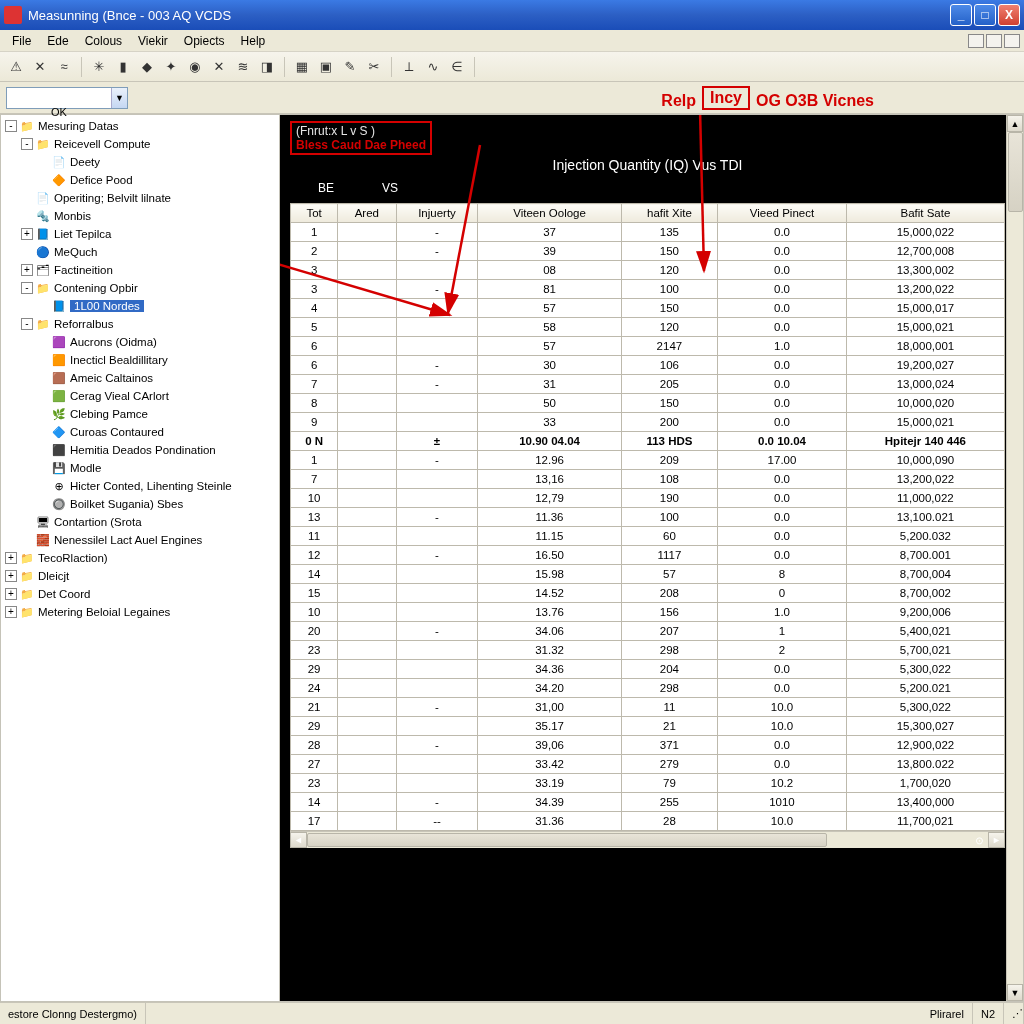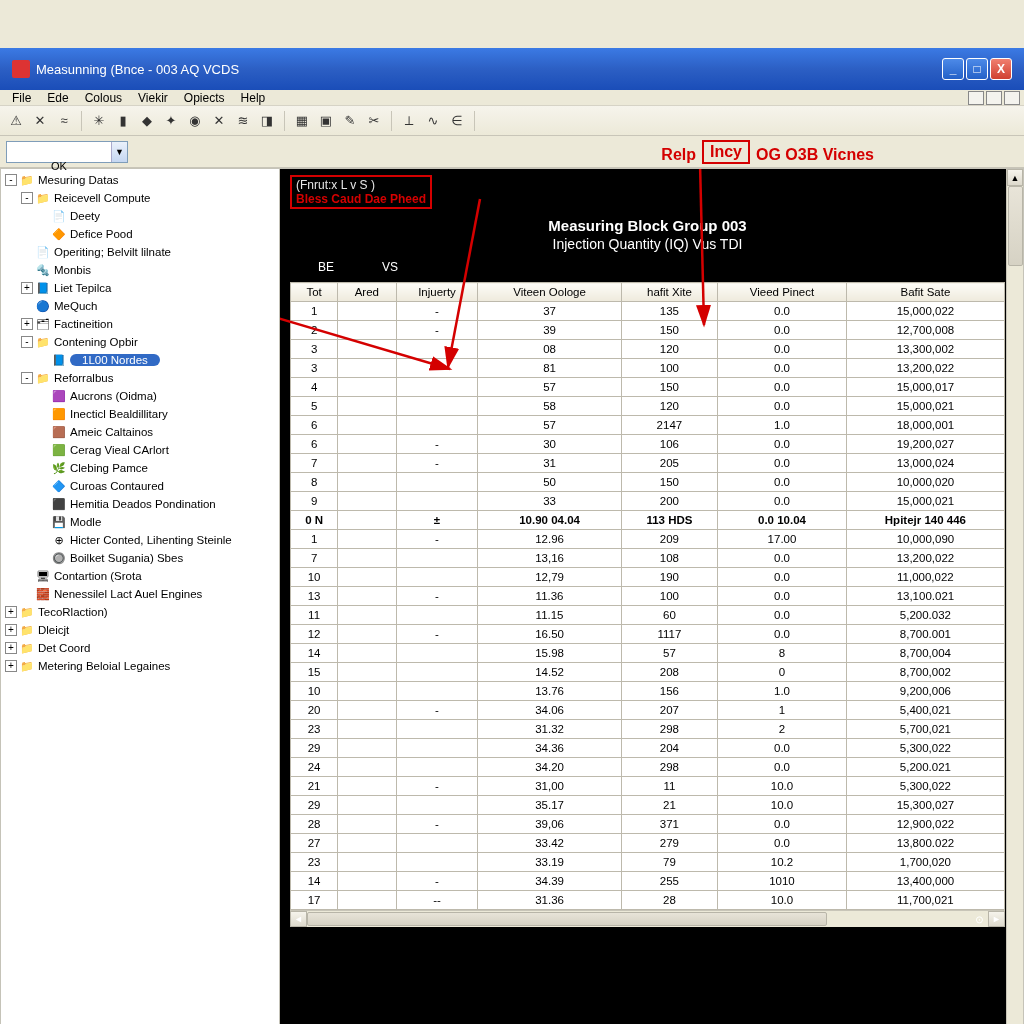--- a/index.html
+++ b/index.html
@@ -1,29 +1,29 @@
 <!DOCTYPE html>
 <html><head>
 <meta charset="utf-8">
 <style>
 * { margin: 0; padding: 0; box-sizing: border-box; font-family: "Tahoma", sans-serif; }
 body { width: 1024px; height: 1024px; overflow: hidden; background: #ece9d8; position: relative; }
 
 
-.titlebar { height: 42px; background: linear-gradient(to bottom, #3b7ae4 0%, #2c5fc4 50%, #1a4db8 100%); display: flex; align-items: center; padding: 0 12px; color: #fff; font-size: 13px; margin-top: 48px; }
+.titlebar { height: 30px; background: linear-gradient(to bottom, #3b7ae4 0%, #2c5fc4 50%, #1a4db8 100%); display: flex; align-items: center; padding: 0 4px; color: #fff; font-size: 13px; }
 .titlebar .app-icon { width: 18px; height: 18px; background: #d33; margin-right: 6px; border-radius: 2px; }
 .titlebar .title { flex: 1; white-space: nowrap; }
 .win-btns { display: flex; gap: 2px; }
 .win-btn { width: 22px; height: 22px; border: 1px solid #fff; border-radius: 3px; display: flex; align-items: center; justify-content: center; font-size: 12px; font-weight: bold; color: #fff; }
 .win-min { background: linear-gradient(#4d8ae8,#2461c8); }
 .win-max { background: linear-gradient(#4d8ae8,#2461c8); }
 .win-close { background: linear-gradient(#f08070,#d04030); }
 
 
-.menubar { height: 16px; background: #ece9d8; border-bottom: 1px solid #d6d3c6; display: flex; align-items: center; padding: 0 4px; font-size: 12px; }
+.menubar { height: 22px; background: #ece9d8; border-bottom: 1px solid #d6d3c6; display: flex; align-items: center; padding: 0 4px; font-size: 12px; }
 .menubar span { padding: 2px 8px; cursor: default; }
 .menubar .extra { margin-left: auto; display: flex; gap: 2px; }
 .menubar .extra .mb { width: 16px; height: 14px; border: 1px solid #888; background: #f4f3ee; }
 
 
 .toolbar { height: 30px; background: linear-gradient(#f6f4ec,#ece9d8); border-bottom: 1px solid #c8c5b8; display: flex; align-items: center; padding: 0 6px; gap: 4px; }
 .tb-icn { width: 20px; height: 20px; display: flex; align-items: center; justify-content: center; font-size: 13px; cursor: pointer; color: #333; }
 .tb-sep { width: 1px; height: 20px; background: #c8c5b8; margin: 0 3px; }
 
 
@@ -34,21 +34,21 @@
 .annot-right { position: absolute; right: 150px; top: 4px; font-size: 16px; font-weight: bold; color: #d40000; display: flex; align-items: flex-end; gap: 6px; }
 .annot-box { border: 2px solid #d40000; padding: 1px 6px; }
 
 
 .body-split { display: flex; height: calc(100% - 30px - 22px - 30px - 32px - 22px); }
 .tree-pane { width: 280px; background: #fff; border: 1px solid #c5c3b8; overflow: hidden; font-size: 11.5px; }
 .tree { padding: 2px 0 2px 4px; }
 .tn { display: flex; align-items: center; height: 18px; white-space: nowrap; }
 .tn .tw { width: 12px; height: 12px; border: 1px solid #888; display: flex; align-items: center; justify-content: center; font-size: 10px; line-height: 1; margin-right: 2px; background: #fff; }
 .tn .ic { width: 16px; height: 14px; margin-right: 3px; display: inline-flex; align-items: center; justify-content: center; font-size: 11px; }
-.tn.sel .lbl { background: #316ac5; color: #fff; padding: 0 12px; border-radius: 6px; }
+.tn.sel .lbl { background: #316ac5; color: #fff; padding: 0 4px; }
 .ind1 { padding-left: 16px; }
 .ind2 { padding-left: 32px; }
 
 
 .content { flex: 1; background: #000; position: relative; overflow: hidden; border: 1px solid #c5c3b8; border-left: none; }
 .content-inner { padding: 6px 18px 0 10px; color: #fff; position: relative; height: 100%; }
 .hdr-tab { display: inline-block; border: 2px solid #d40000; font-size: 12px; padding: 1px 4px; margin-bottom: 2px; }
 .hdr-tab .w { color: #e5e5e5; }
 .hdr-tab .r { color: #d40000; font-weight: bold; }
 .block-title { text-align: center; font-size: 15px; font-weight: bold; margin: 6px 0 2px; }
@@ -292,21 +292,20 @@
         </div>
       </div>
   </div>
 
   <div class="content">
     <div class="content-inner">
       <div class="hdr-tab">
         <span class="w">(Fnrut:x L v S )</span><br>
         <span class="r">Bless Caud Dae Pheed</span>
       </div>
-      <div class="block-title">Measuring Block Group 003</div>
       <div class="block-sub">Injection Quantity (IQ) Vus TDI</div>
       <div class="axis-lbls">
         <span>BE</span>
         <span>VS</span>
       </div>
       <table class="data" id="data-table">
           <tbody>
             <tr>
               <th>Tot</th>
               <th>Ared</th>

